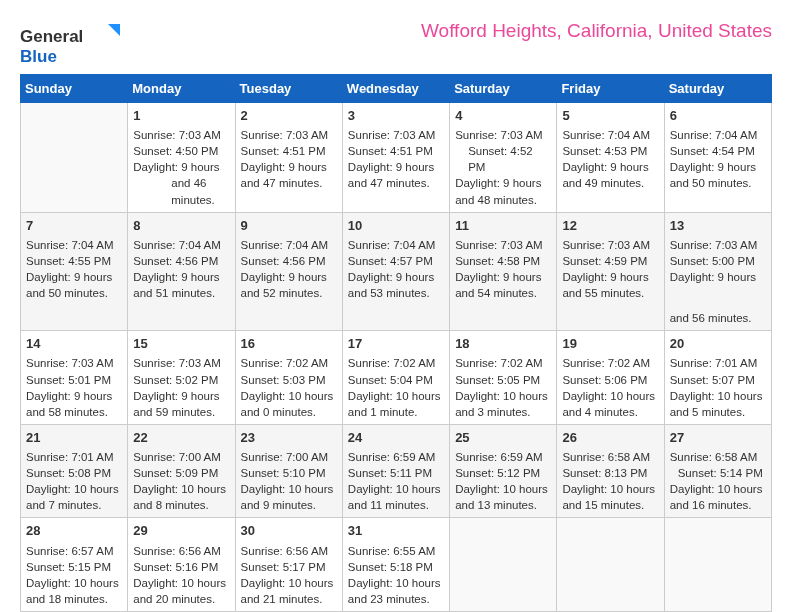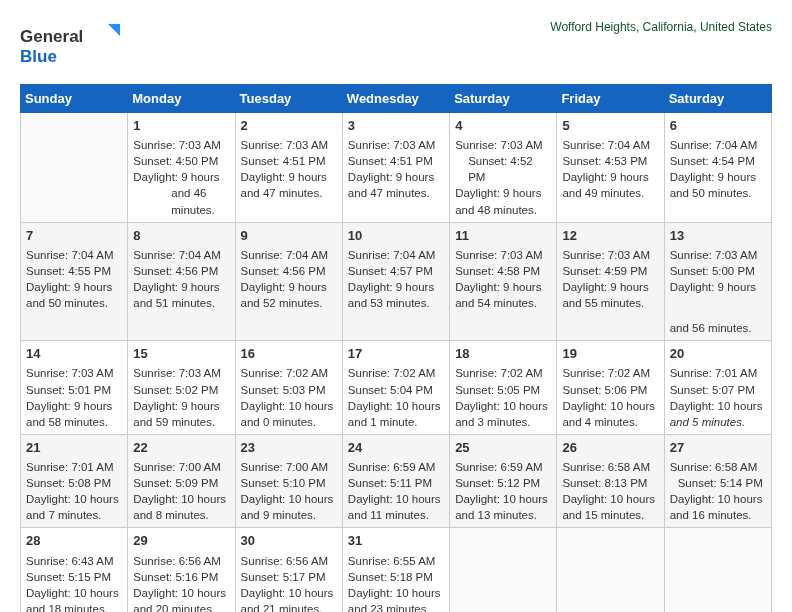--- a/index.html
+++ b/index.html
@@ -7,37 +7,36 @@
       font-family: Arial, sans-serif;
       background: #fff;
       width: 792px;
       min-height: 612px;
       padding: 20px;
     }
     .header {
       display: flex;
       justify-content: space-between;
       align-items: flex-start;
-      margin-bottom: 10px;
     }
     .logo {
       display: flex;
       align-items: center;
     }
     .title-section {
       text-align: right;
     }
     .main-title {
       font-size: 36px;
       font-weight: bold;
       color: #333;
     }
     .sub-title {
-      font-size: 12px;
-      color: #14532d;
+      font-size: 19px;
+      color: #ec4899;
     }
     .calendar {
       width: 100%;
       border-collapse: collapse;
       font-size: 11.5px;
     }
     .calendar thead tr th {
       background-color: #1565c0;
       color: #fff;
       padding: 6px 4px;
@@ -242,21 +241,21 @@
             <span style="display: block;">Sunrise: 7:02 AM</span>
             <span style="display: block;">Sunset: 5:06 PM</span>
             <span style="display: block;">Daylight: 10 hours</span>
             <span style="display: block;">and 4 minutes.</span>
           </td>
           <td>
             <span class="day-num">20</span>
             <span style="display: block;">Sunrise: 7:01 AM</span>
             <span style="display: block;">Sunset: 5:07 PM</span>
             <span style="display: block;">Daylight: 10 hours</span>
-            <span style="display: block; font-style: italic;">and 5 minutes.</span>
+            <span style="display: block;">and 5 minutes.</span>
           </td>
         </tr>
         <tr>
           <td>
             <span class="day-num">21</span>
             <span style="display: block;">Sunrise: 7:01 AM</span>
             <span style="display: block;">Sunset: 5:08 PM</span>
             <span style="display: block;">Daylight: 10 hours</span>
             <span style="display: block;">and 7 minutes.</span>
           </td>
@@ -299,21 +298,21 @@
             <span class="day-num">27</span>
             <span style="display: block;">Sunrise: 6:58 AM</span>
             <span style="display: block; margin-left: 8px;">Sunset: 5:14 PM</span>
             <span style="display: block;">Daylight: 10 hours</span>
             <span style="display: block;">and 16 minutes.</span>
           </td>
         </tr>
         <tr>
           <td>
             <span class="day-num">28</span>
-            <span style="display: block;">Sunrise: 6:43 AM</span>
+            <span style="display: block;">Sunrise: 6:57 AM</span>
             <span style="display: block;">Sunset: 5:15 PM</span>
             <span style="display: block;">Daylight: 10 hours</span>
             <span style="display: block;">and 18 minutes.</span>
           </td>
           <td>
             <span class="day-num">29</span>
             <span style="display: block;">Sunrise: 6:56 AM</span>
             <span style="display: block;">Sunset: 5:16 PM</span>
             <span style="display: block;">Daylight: 10 hours</span>
             <span style="display: block;">and 20 minutes.</span>

